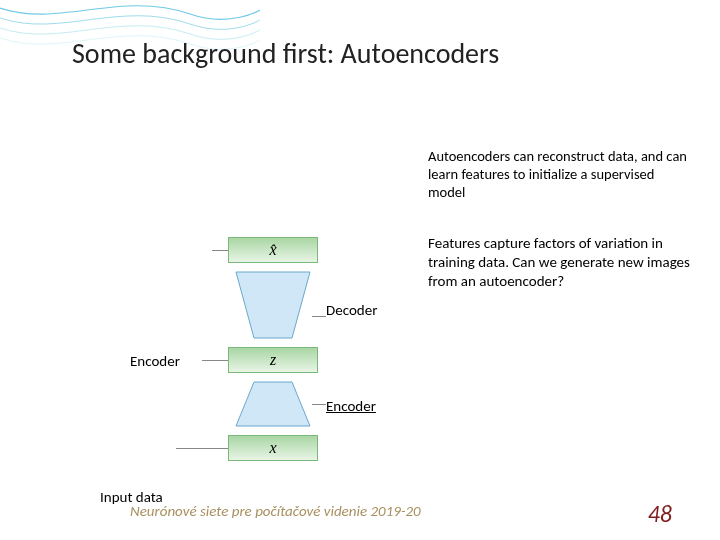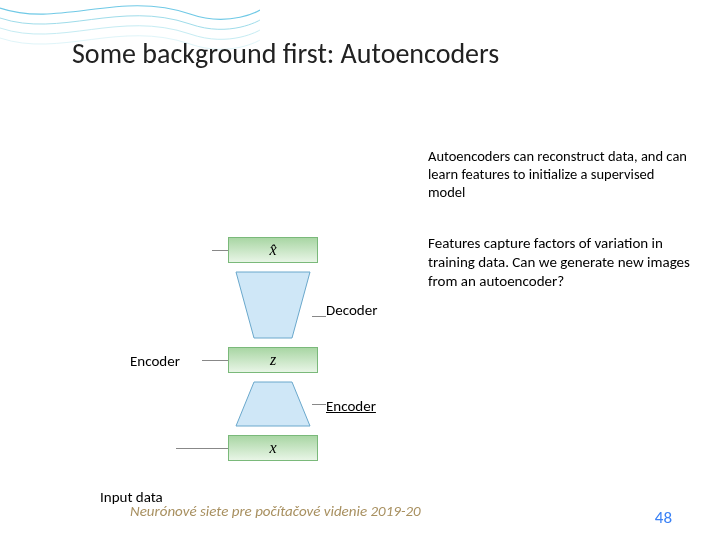--- a/index.html
+++ b/index.html
@@ -107,22 +107,23 @@
     bottom: 20px;
     left: 130px;
     color: #a89060;
     font-size: 15px;
     font-style: italic;
   }
   .page-number {
     position: absolute;
     bottom: 12px;
     right: 48px;
-    font-size: 17px;
-    color: #3b82f6;
+    font-size: 24px;
+    color: #7f1d1d;
+    font-style: italic;
   }
   .linkline {
     position: absolute;
     background: #888;
     height: 1px;
   }
   svg.trap { position: absolute; }
 </style>
 </head>
 <body>

